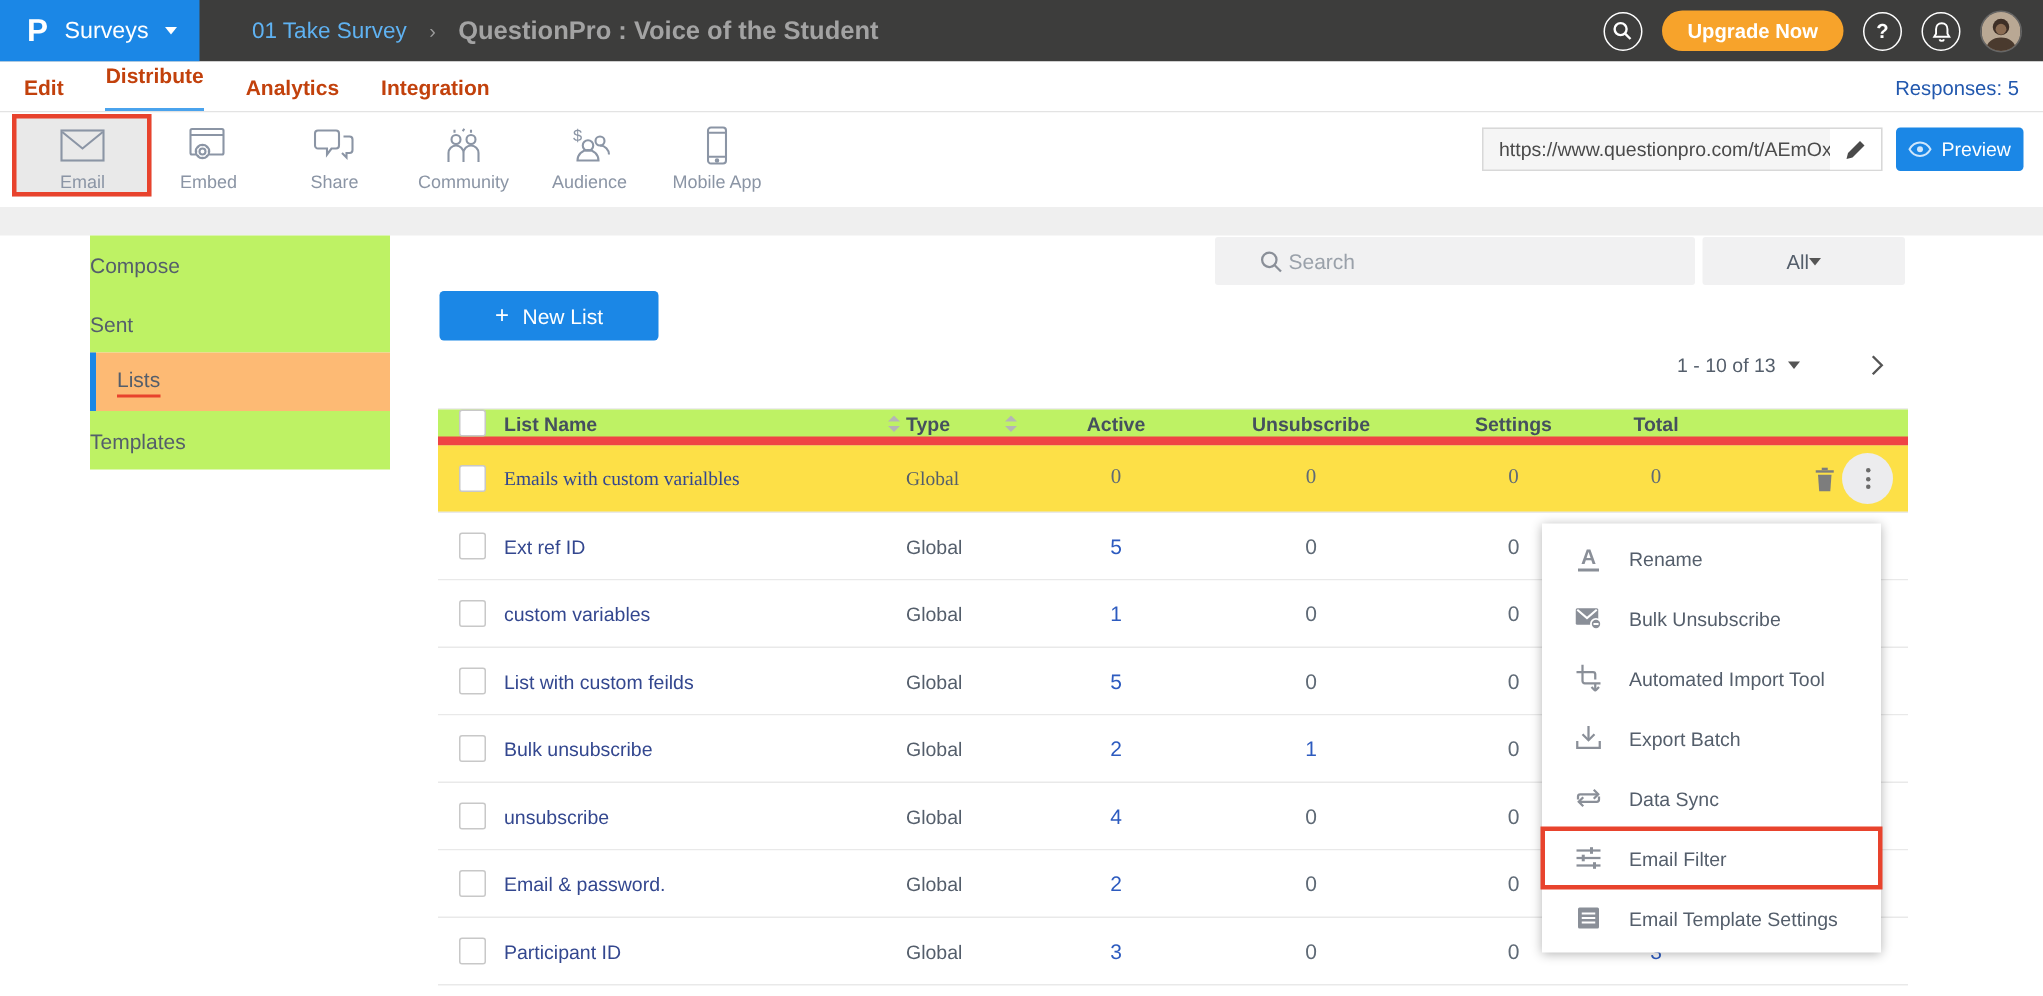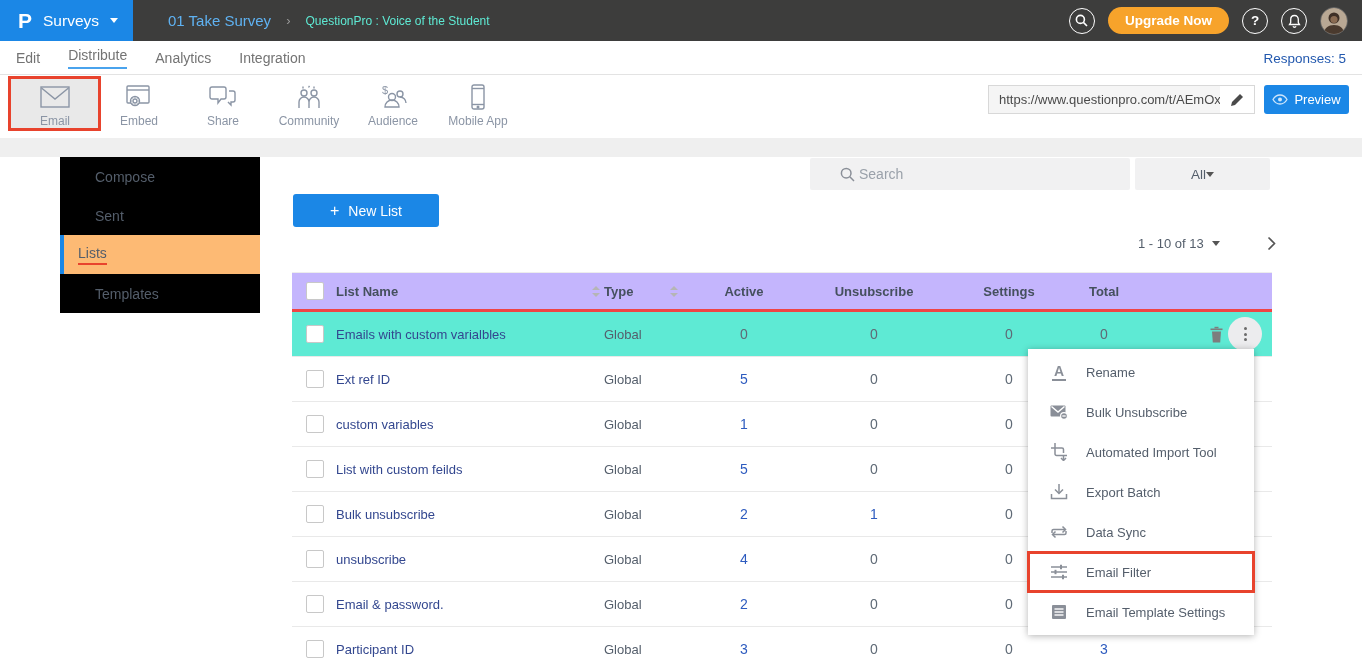--- a/index.html
+++ b/index.html
@@ -11,80 +11,80 @@
   
   .topbar { position:absolute; left:0; top:0; width:100%; height:41px; background:#3d3d3c; }
   .logo-area { position:absolute; left:0; top:0; width:133px; height:41px; background:#1b87e6;
     display:flex; align-items:center; gap:11px; padding-left:18px; cursor:pointer; }
   .logo-p { color:#fff; font-size:21px; font-weight:bold; line-height:1; }
   .app-menu { color:#fff; font-size:15.5px; }
   .caret-w { width:0; height:0; border-left:4.5px solid transparent; border-right:4.5px solid transparent; border-top:5px solid #fff; }
   .breadcrumb { position:absolute; left:168px; top:0; height:41px; display:flex; align-items:center; gap:15px; }
   .crumb { color:#5fb2f2; font-size:15px; cursor:pointer; }
   .crumb-sep { color:#9a9a9a; font-size:13px; }
-  .topbar-title { color:#5eead4; font-size:12px; }
+  .topbar-title { color:#a3a3a3; font-size:17px;font-weight:bold; }
   .topbar-right { position:absolute; right:14px; top:0; height:41px; display:flex; align-items:center; gap:13px; }
   .circle-btn { width:26px; height:26px; border:1.5px solid #fff; border-radius:50%;
     display:flex; align-items:center; justify-content:center; color:#fff; font-size:13.5px; font-weight:bold; cursor:pointer; }
   .upgrade { height:27px; padding:0 17px; background:#f7a32b; border-radius:14px; color:#fff;
     font-size:13.5px; font-weight:bold; display:flex; align-items:center; cursor:pointer; }
   .avatar { width:28px; height:28px; border-radius:50%; overflow:hidden; border:1px solid #666; cursor:pointer; }
   
   .navrow { position:absolute; left:0; top:41px; width:100%; height:34px; background:#fff; border-bottom:1px solid #e3e3e3; }
   .nav-links { position:absolute; left:16px; top:0; height:34px; display:flex; align-items:center; gap:28px; }
-  .nav-item { font-size:14px; font-weight:normal; color:#737373; cursor:pointer; }
-  .nav-item.active { border-bottom:2px solid #4aa3ed; padding-bottom:4px; }
+  .nav-item { font-size:14px; font-weight:bold; color:#c2410c; cursor:pointer; }
+  .nav-item.active { border-bottom:2px solid #4aa3ed; padding-bottom:14px; }
   .responses { position:absolute; right:16px; top:0; height:34px; display:flex; align-items:center;
     color:#2258ae; font-size:13.5px; cursor:pointer; }
   
   .toolbar-row { position:absolute; left:0; top:75px; width:100%; height:63px; background:#fff; }
   .email-annotation { position:absolute; left:8px; top:1px; width:93px; height:55px;
     border:3px solid #e8432d; background:#e9e9e9; z-index:0; }
   .tool-item { position:absolute; top:7px; width:84px; text-align:center; cursor:pointer; z-index:1; }
   .tool-icon { height:30px; display:flex; align-items:center; justify-content:center; }
   .tool-icon svg { stroke:#8b95a5; fill:none; stroke-width:1.4; }
   .tool-label { font-size:12px; color:#8b95a5; margin-top:2px; }
   .url-box { position:absolute; left:988px; top:10px; width:267px; height:29px; background:#f5f5f5;
     border:1px solid #d8d8d8; display:flex; align-items:center; }
   .url-input { flex:1; min-width:0; height:100%; border:none; background:transparent; outline:none;
     padding-left:10px; font-size:13px; color:#4a4a4a; font-family:"Liberation Sans", sans-serif; }
   .url-edit { width:34px; height:100%; background:#fff; display:flex; align-items:center; justify-content:center; cursor:pointer; }
   .preview-btn { position:absolute; left:1264px; top:10px; width:85px; height:29px; background:#1b87e6;
     border-radius:3px; color:#fff; font-size:13px; display:flex; align-items:center; justify-content:center; gap:6px; cursor:pointer; }
   
   .gray-strip { position:absolute; left:0; top:138px; width:100%; height:19px; background:#efefef; }
   .sidebar { position:absolute; left:60px; top:157px; width:200px; }
-  .side-item { height:39px; display:flex; align-items:center; padding-left:35px;
-    background:#000000; color:#545e6b; font-size:14px; cursor:pointer; }
+  .side-item { height:39px; display:flex; align-items:center; padding-left:0;
+    background:#bef264; color:#545e6b; font-size:14px; cursor:pointer; }
   .side-item.active { background:#fdba74; border-left:4px solid #1b87e6; padding-left:14px; }
   .red-underline { border-bottom:2px solid #e8432d; padding-bottom:2px; }
   
   .search-box { position:absolute; left:810px; top:158px; width:320px; height:32px; background:#f1f1f2;
     border-radius:2px; display:flex; align-items:center; gap:4px; padding-left:30px; }
   .search-box input { flex:1; border:none; background:transparent; outline:none; font-size:14px;
     color:#545e6b; font-family:"Liberation Sans", sans-serif; }
   .search-box input::placeholder { color:#9aa1aa; }
   .filter-dd { position:absolute; left:1135px; top:158px; width:135px; height:32px; background:#f1f1f2;
     border-radius:2px; display:flex; align-items:center; justify-content:center;
     padding:0 14px; font-size:13.5px; color:#545e6b; cursor:pointer; }
   .caret-d { width:0; height:0; border-left:4.5px solid transparent; border-right:4.5px solid transparent; border-top:5px solid #555; }
   .new-list-btn { position:absolute; left:293px; top:194px; width:146px; height:33px; background:#1b87e6;
     border-radius:3px; color:#fff; font-size:14px; display:flex; align-items:center; justify-content:center; gap:9px; cursor:pointer; }
   .new-list-btn .plus { font-size:16px; font-weight:normal; }
   .pagination { position:absolute; left:1118px; top:233px; height:20px; display:flex; align-items:center;
     gap:9px; font-size:13px; color:#545e6b; }
-  .pager-range { display:flex; align-items:center; gap:8px; cursor:pointer;margin-left:20px; }
+  .pager-range { display:flex; align-items:center; gap:8px; cursor:pointer; }
   .next-btn { margin-left:38px; cursor:pointer; display:flex; align-items:center; }
   
   .table { position:absolute; left:292px; top:272px; width:980px; }
   .t-header, .t-row { display:grid; grid-template-columns:44px 252px 16px 50px 40px 100px 160px 110px 80px 1fr; align-items:center; }
-  .t-header { height:40px; background:#c4b5fd; border-top:1px solid #ededed; border-bottom:3px solid #ef4444;
+  .t-header { height:25px; background:#bef264; border-top:1px solid #ededed; border-bottom:6px solid #ef4444;
     font-size:13px; font-weight:bold; color:#45505e; }
   .t-row { height:45px; border-bottom:1px solid #e9e9e9; font-size:13px; background:#fff; }
-  .t-row.highlight { background:#5eead4; }
+  .t-row.highlight { background:#fde047;font-family:Liberation Serif, serif; }
   .cb { width:18px; height:18px; background:#fff; border:1px solid #c8c8c8; border-radius:2px; margin-left:14px; cursor:pointer; }
   .c-name { color:#33478f; cursor:pointer; }
   .c-type { color:#545e6b; }
   .c-center { text-align:center; }
   .num { text-align:center; font-size:14px; cursor:pointer; }
   .num-zero { color:#5f6a76; }
   .num-link { color:#2d5bbf; }
   .sort { display:flex; justify-content:center; cursor:pointer; }
   .actions { display:flex; align-items:center; justify-content:flex-end; gap:4px; padding-right:10px; }
   .trash-btn { cursor:pointer; display:flex; }

